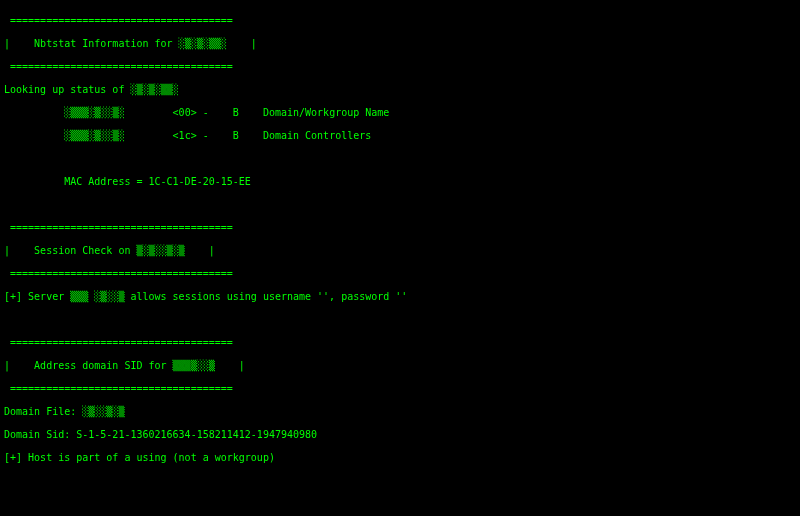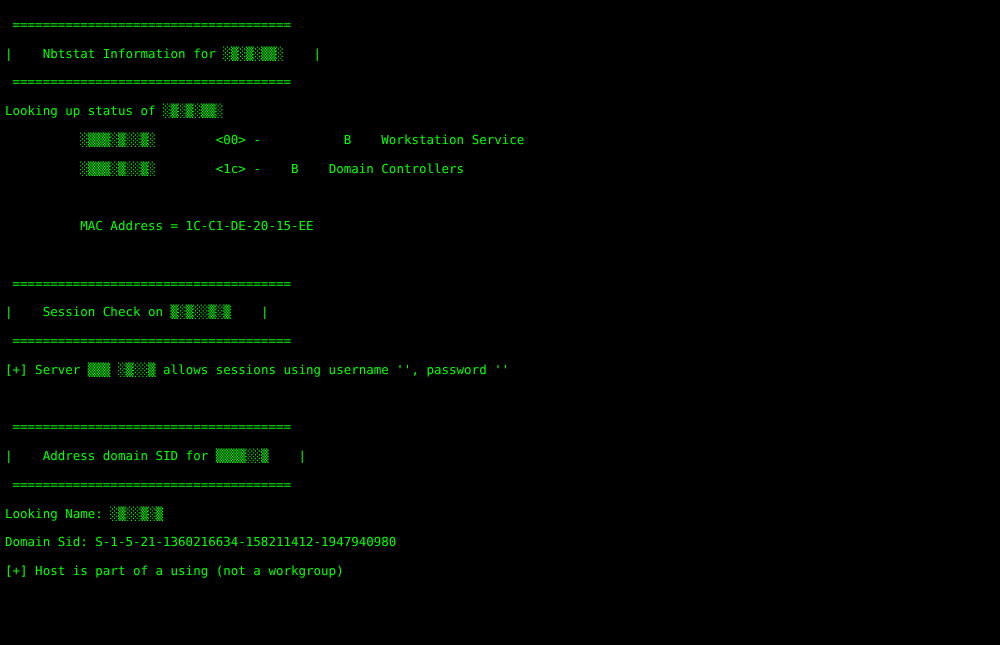--- a/index.html
+++ b/index.html
@@ -23,31 +23,31 @@
   }
 </style>
 </head>
 <body>
 
 <pre class="line section-rule"> ===================================== </pre>
 <pre class="line"><span>|    Nbtstat Information for </span><span class="obscured">░▒░▒░▒▒░</span>    |</pre>
 <pre class="line section-rule"> ===================================== </pre>
 <pre class="line"><span>Looking up status of </span><span class="obscured">░▒░▒░▒▒░</span></pre>
 <div id="nbtstat-rows">
-    <pre class="line">          <span class="obscured">░▒▒▒░▒░░▒░</span>        &lt;00&gt; -           B  <active>  Workstation Service</active></pre>
+    <pre class="line">          <span class="obscured">░▒▒▒░▒░░▒░</span>        &lt;00&gt; -  <group>  B  <active>  Domain/Workgroup Name</active></group></pre>
     <pre class="line">          <span class="obscured">░▒▒▒░▒░░▒░</span>        &lt;1c&gt; -  <group>  B  <active>  Domain Controllers</active></group></pre>
   </div>
 <pre class="line"> </pre>
 <pre class="line">          MAC Address = 1C-C1-DE-20-15-EE</pre>
 <pre class="line"> </pre>
 
 <pre class="line section-rule"> ===================================== </pre>
 <pre class="line"><span>|    Session Check on </span><span class="obscured">▒░▒░░▒░▒</span>    |</pre>
 <pre class="line section-rule"> ===================================== </pre>
 <pre class="line"><span>[+] Server </span><span class="obscured">▒▒▒ ░▒░░▒</span><span> allows sessions using username '', password ''</span></pre>
 <pre class="line"> </pre>
 
 <pre class="line section-rule"> ===================================== </pre>
 <pre class="line"><span>|    Address domain SID for </span><span class="obscured">▒▒▒▒░░▒</span>    |</pre>
 <pre class="line section-rule"> ===================================== </pre>
-<pre class="line"><span>Looking Name: </span><span class="obscured">░▒░░▒░▒</span></pre>
+<pre class="line"><span>Domain File: </span><span class="obscured">░▒░░▒░▒</span></pre>
 <pre class="line">Domain Sid: S-1-5-21-1360216634-158211412-1947940980</pre>
 <pre class="line">[+] Host is part of a using (not a workgroup)</pre>
 
 </body></html>

